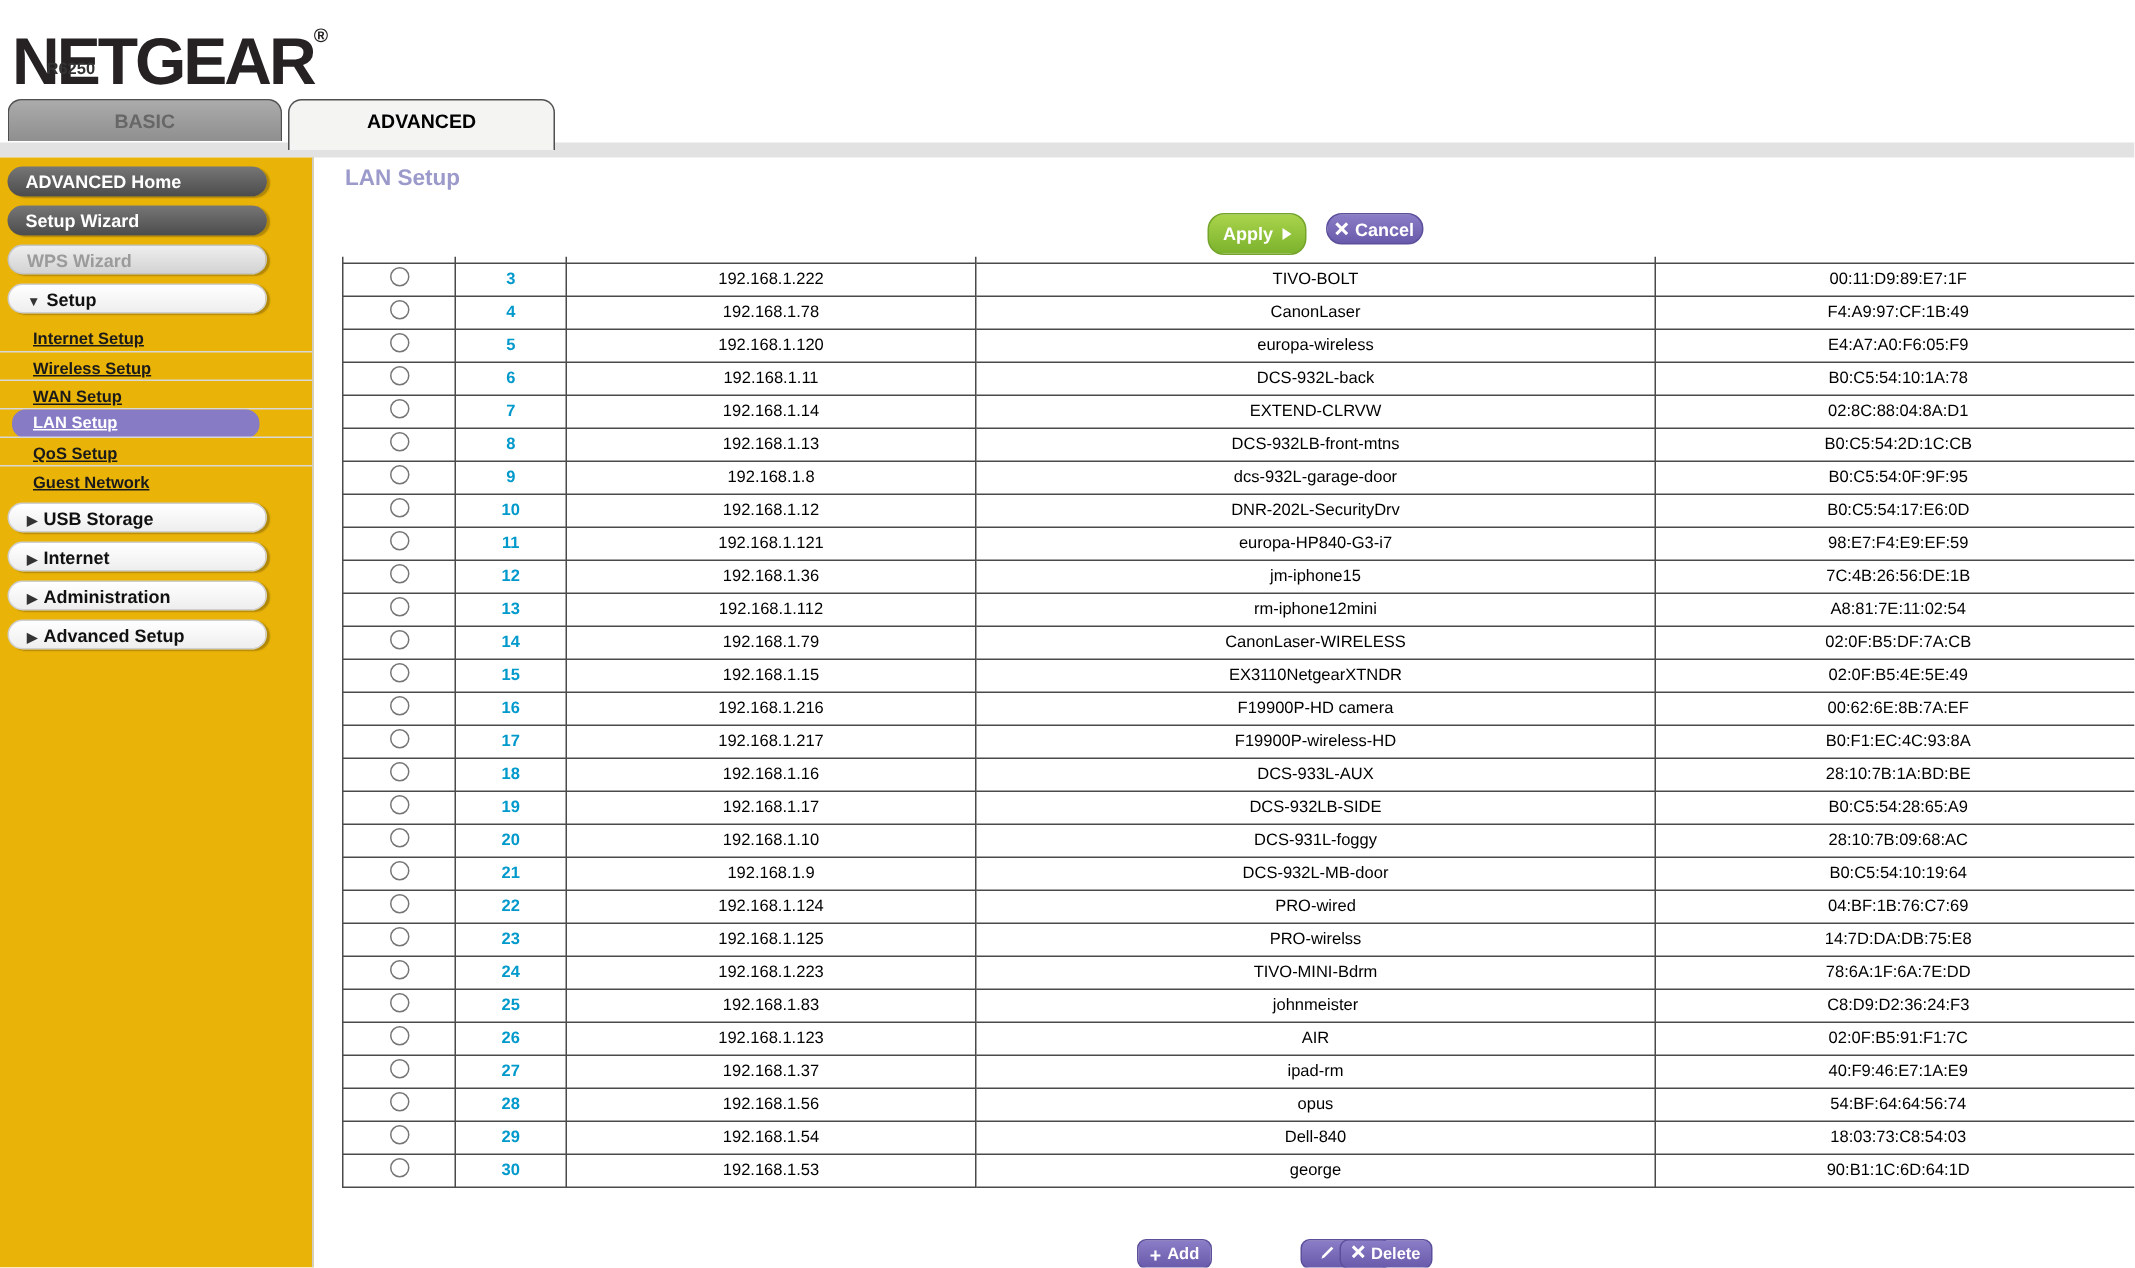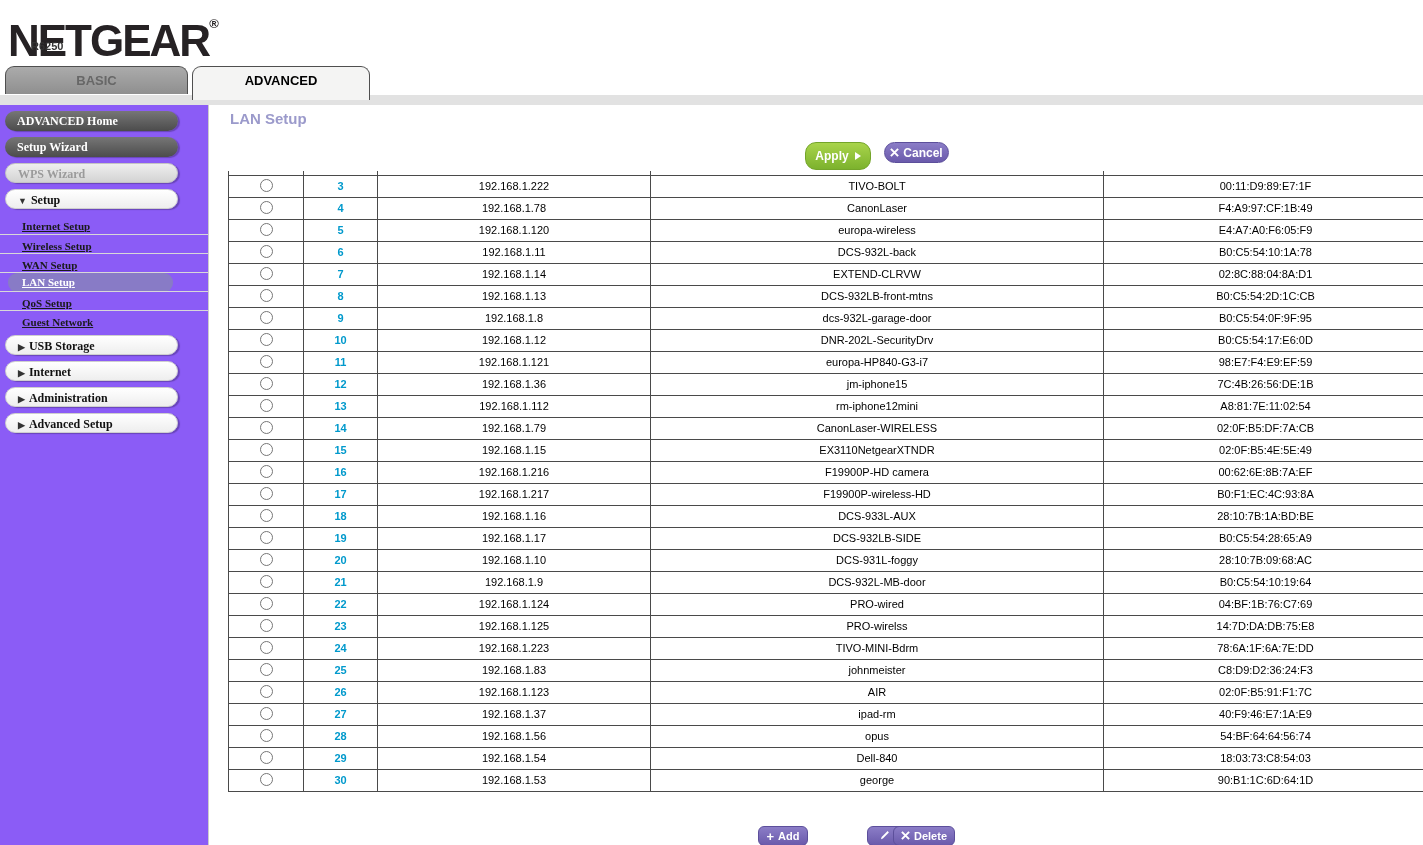--- a/index.html
+++ b/index.html
@@ -18,21 +18,21 @@
     border-radius:9px 9px 0 0; cursor:pointer; }
   .tab-basic { left:5px; width:183px; background:linear-gradient(#ababab,#8f8f8f);
     color:#676767; border-bottom:none; }
   .tab-advanced { left:192px; width:178px; height:34px; background:#f4f4f3; color:#000;
     border-bottom:none; z-index:3; }
   .topstrip { position:absolute; top:95px; left:0; width:1423px; height:10px;
     background:#e2e2e2; z-index:1; }
 
   
   .sidebar { position:absolute; top:105px; left:0; width:209px; height:740px;
-    background:#8b5cf6; border-right:1px solid #cccccc; padding-top:6px; z-index:2;font-family:Liberation Serif, serif; }
+    background:#eab308; border-right:1px solid #cccccc; padding-top:6px; z-index:2; }
   .pill { width:173px; height:20px; margin:0 0 6px 5px; border-radius:10px;
     line-height:20px; font-size:12px; font-weight:bold; padding-left:12px;
     box-shadow:2px 1px 1px rgba(0,0,0,0.25); cursor:pointer; }
   .pill.dark { background:linear-gradient(#767676,#4c4c4c); color:#fff; }
   .pill.disabled { background:linear-gradient(#eeeeee,#d3d3d3); color:#9b9b9b;
     border:1px solid #c4c4c4; }
   .pill.expand { background:linear-gradient(#ffffff,#eeeeee); color:#111;
     border:1px solid #cfcfcf; }
   .pill .tri { font-size:9px; margin-right:4px; color:#333; }
   .links { margin:4px 0 6px 0; }

